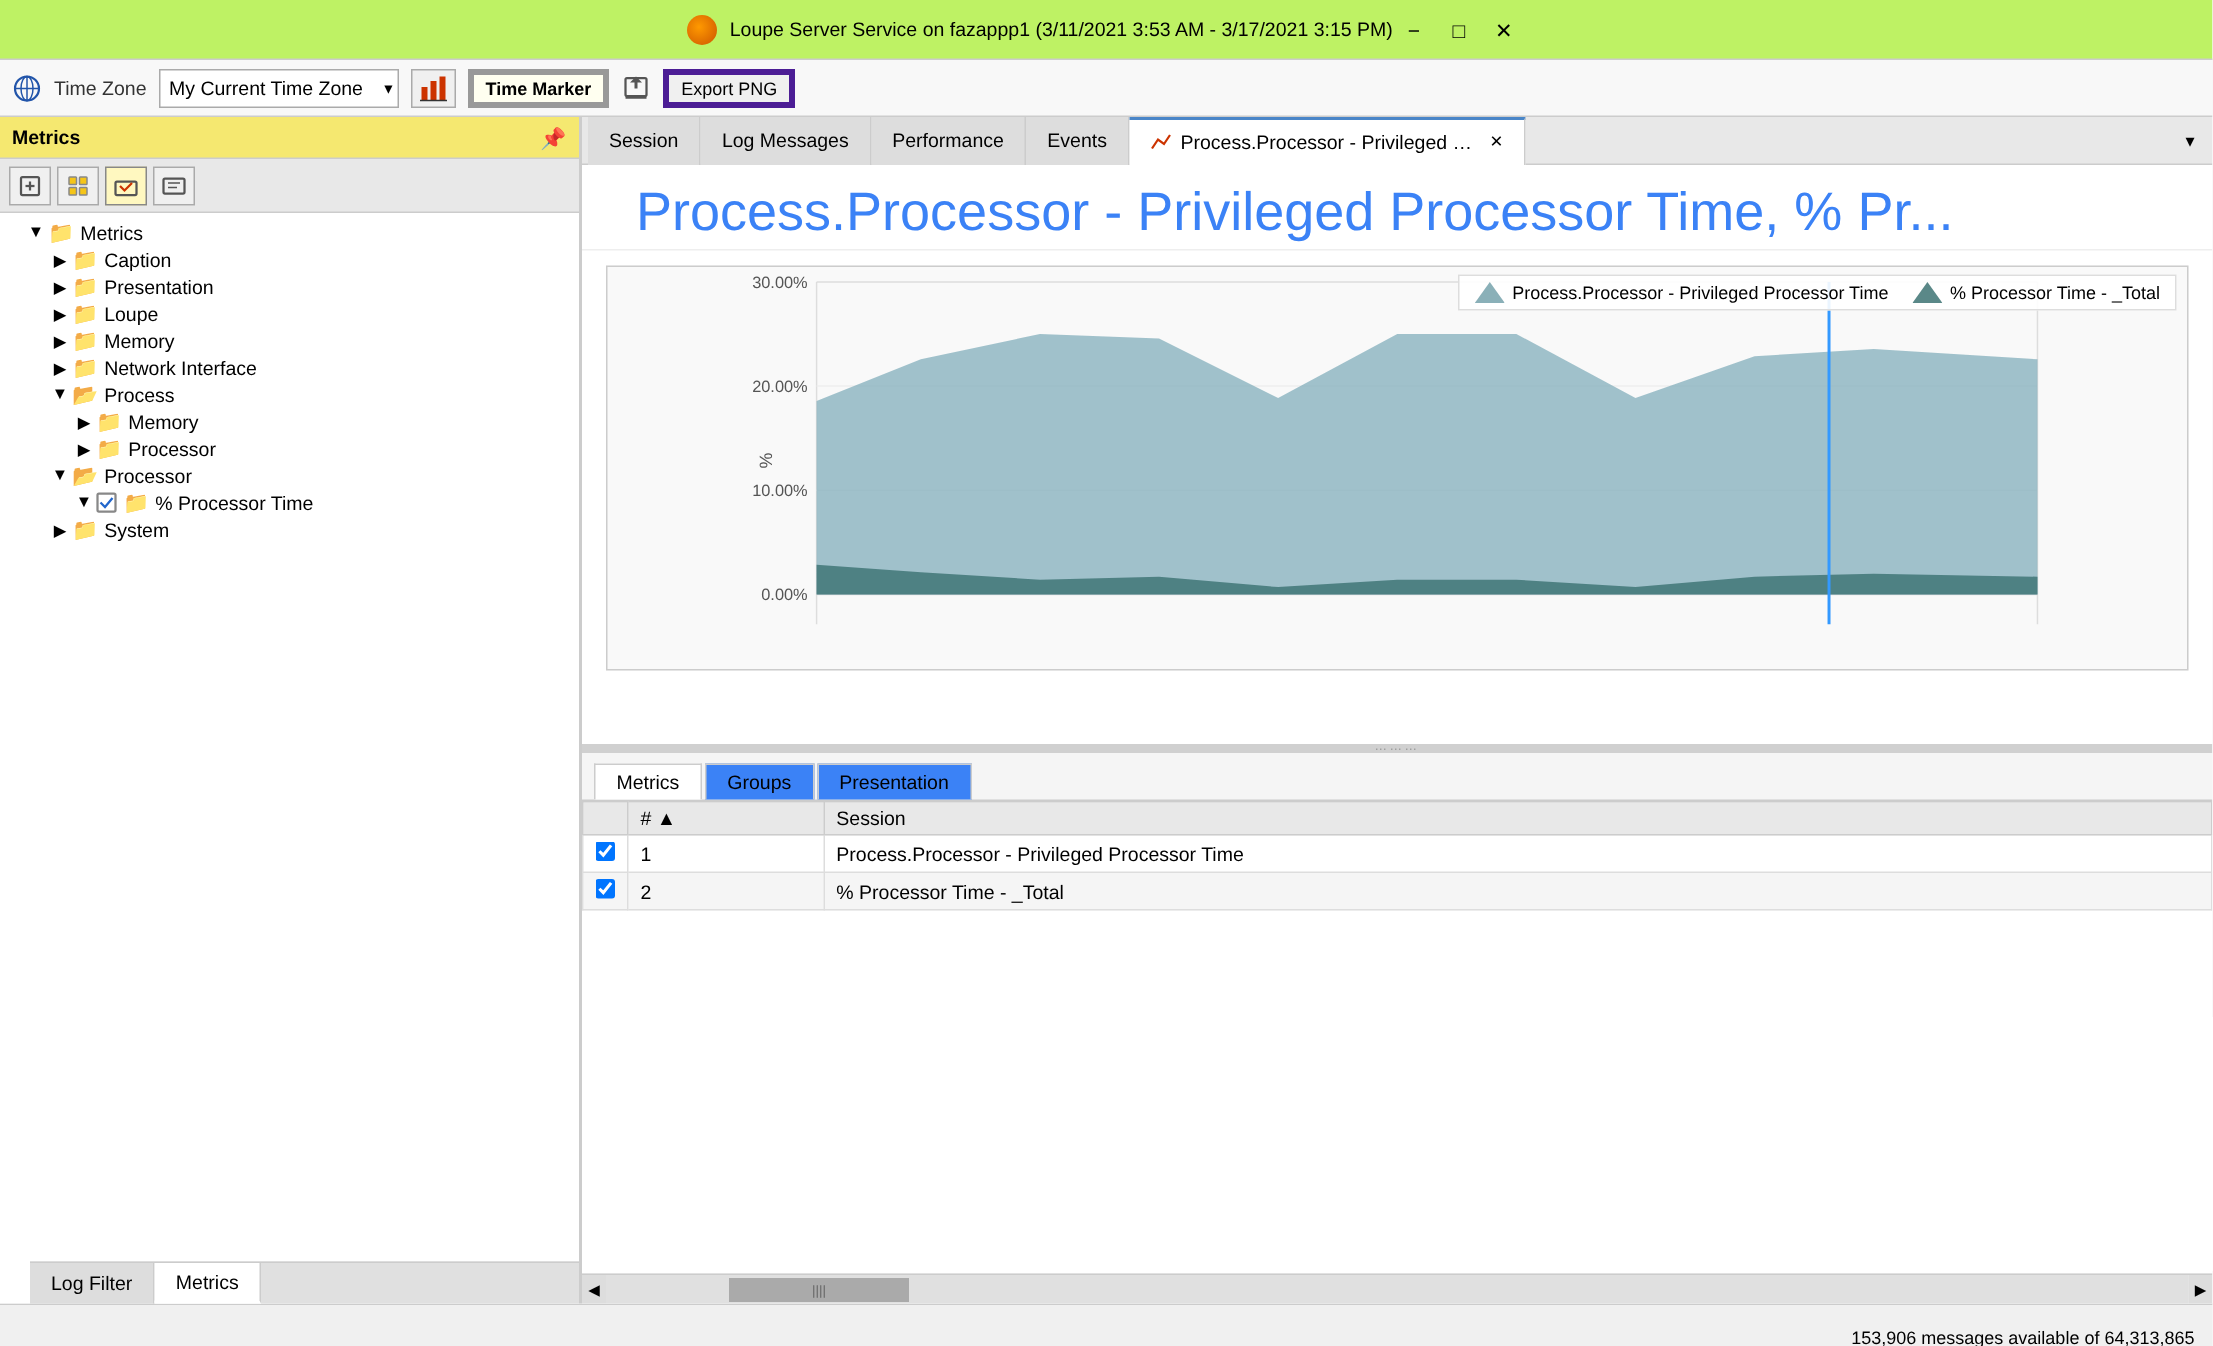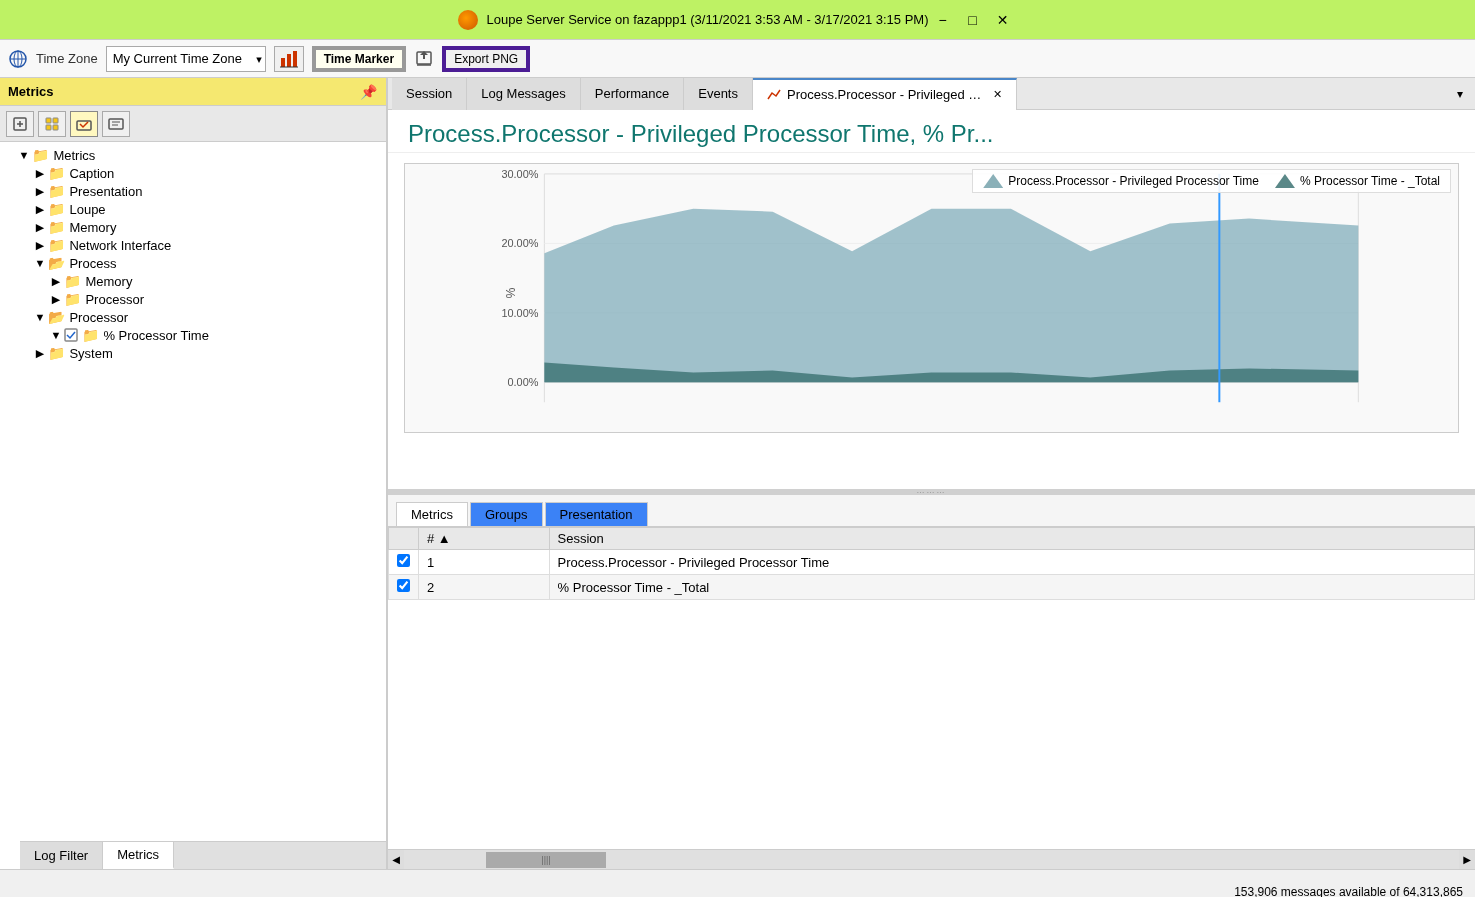--- a/index.html
+++ b/index.html
@@ -189,24 +189,24 @@
       border-right: 1px solid #ccc;
       background: #ddd;
       white-space: nowrap;
     }
     .tab.active { background: white; border-top: 2px solid #4a86c8; }
     .tab-close { margin-left: 6px; font-size: 11px; cursor: pointer; }
     .tab-dropdown { margin-left: auto; padding: 0 8px; cursor: pointer; font-size: 12px; height: 32px; display: flex; align-items: center; }
 
     
     .chart-title {
-      padding: 10px 20px 4px;
-      font-size: 24px;
+      padding: 10px 36px 4px;
+      font-size: 36px;
       font-weight: normal;
-      color: #0f766e;
+      color: #3b82f6;
       border-bottom: 1px solid #eee;
     }
 
     
     .chart-area {
       flex: 1;
       padding: 10px 16px;
       position: relative;
       min-height: 280px;
     }

